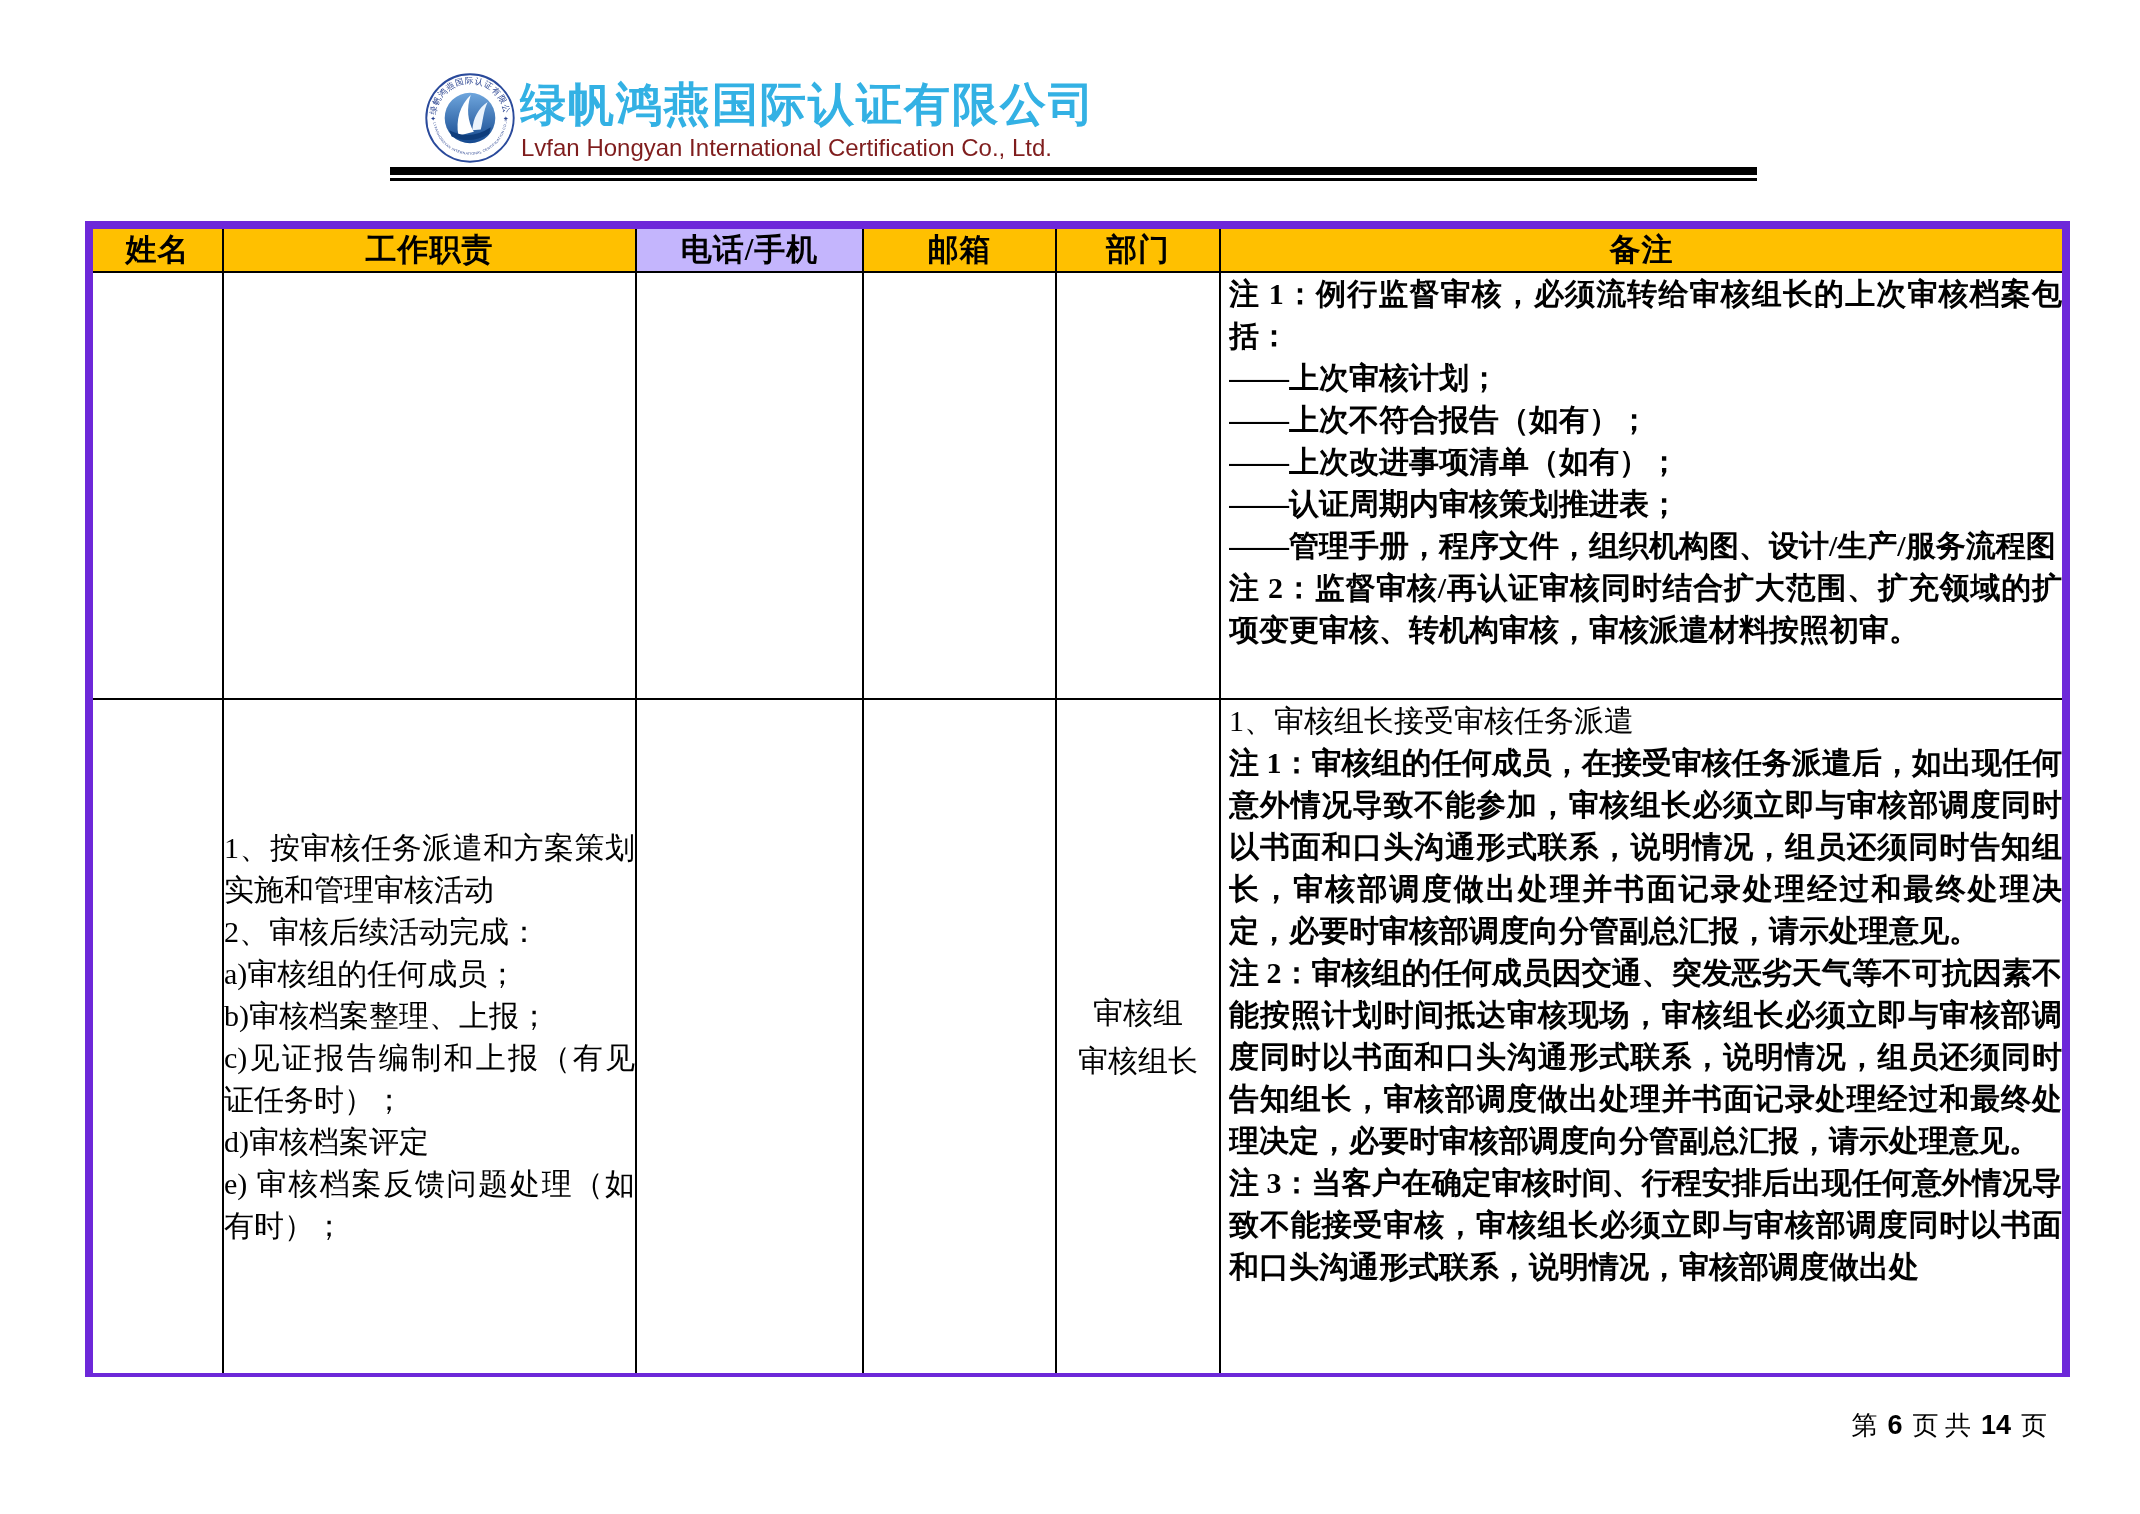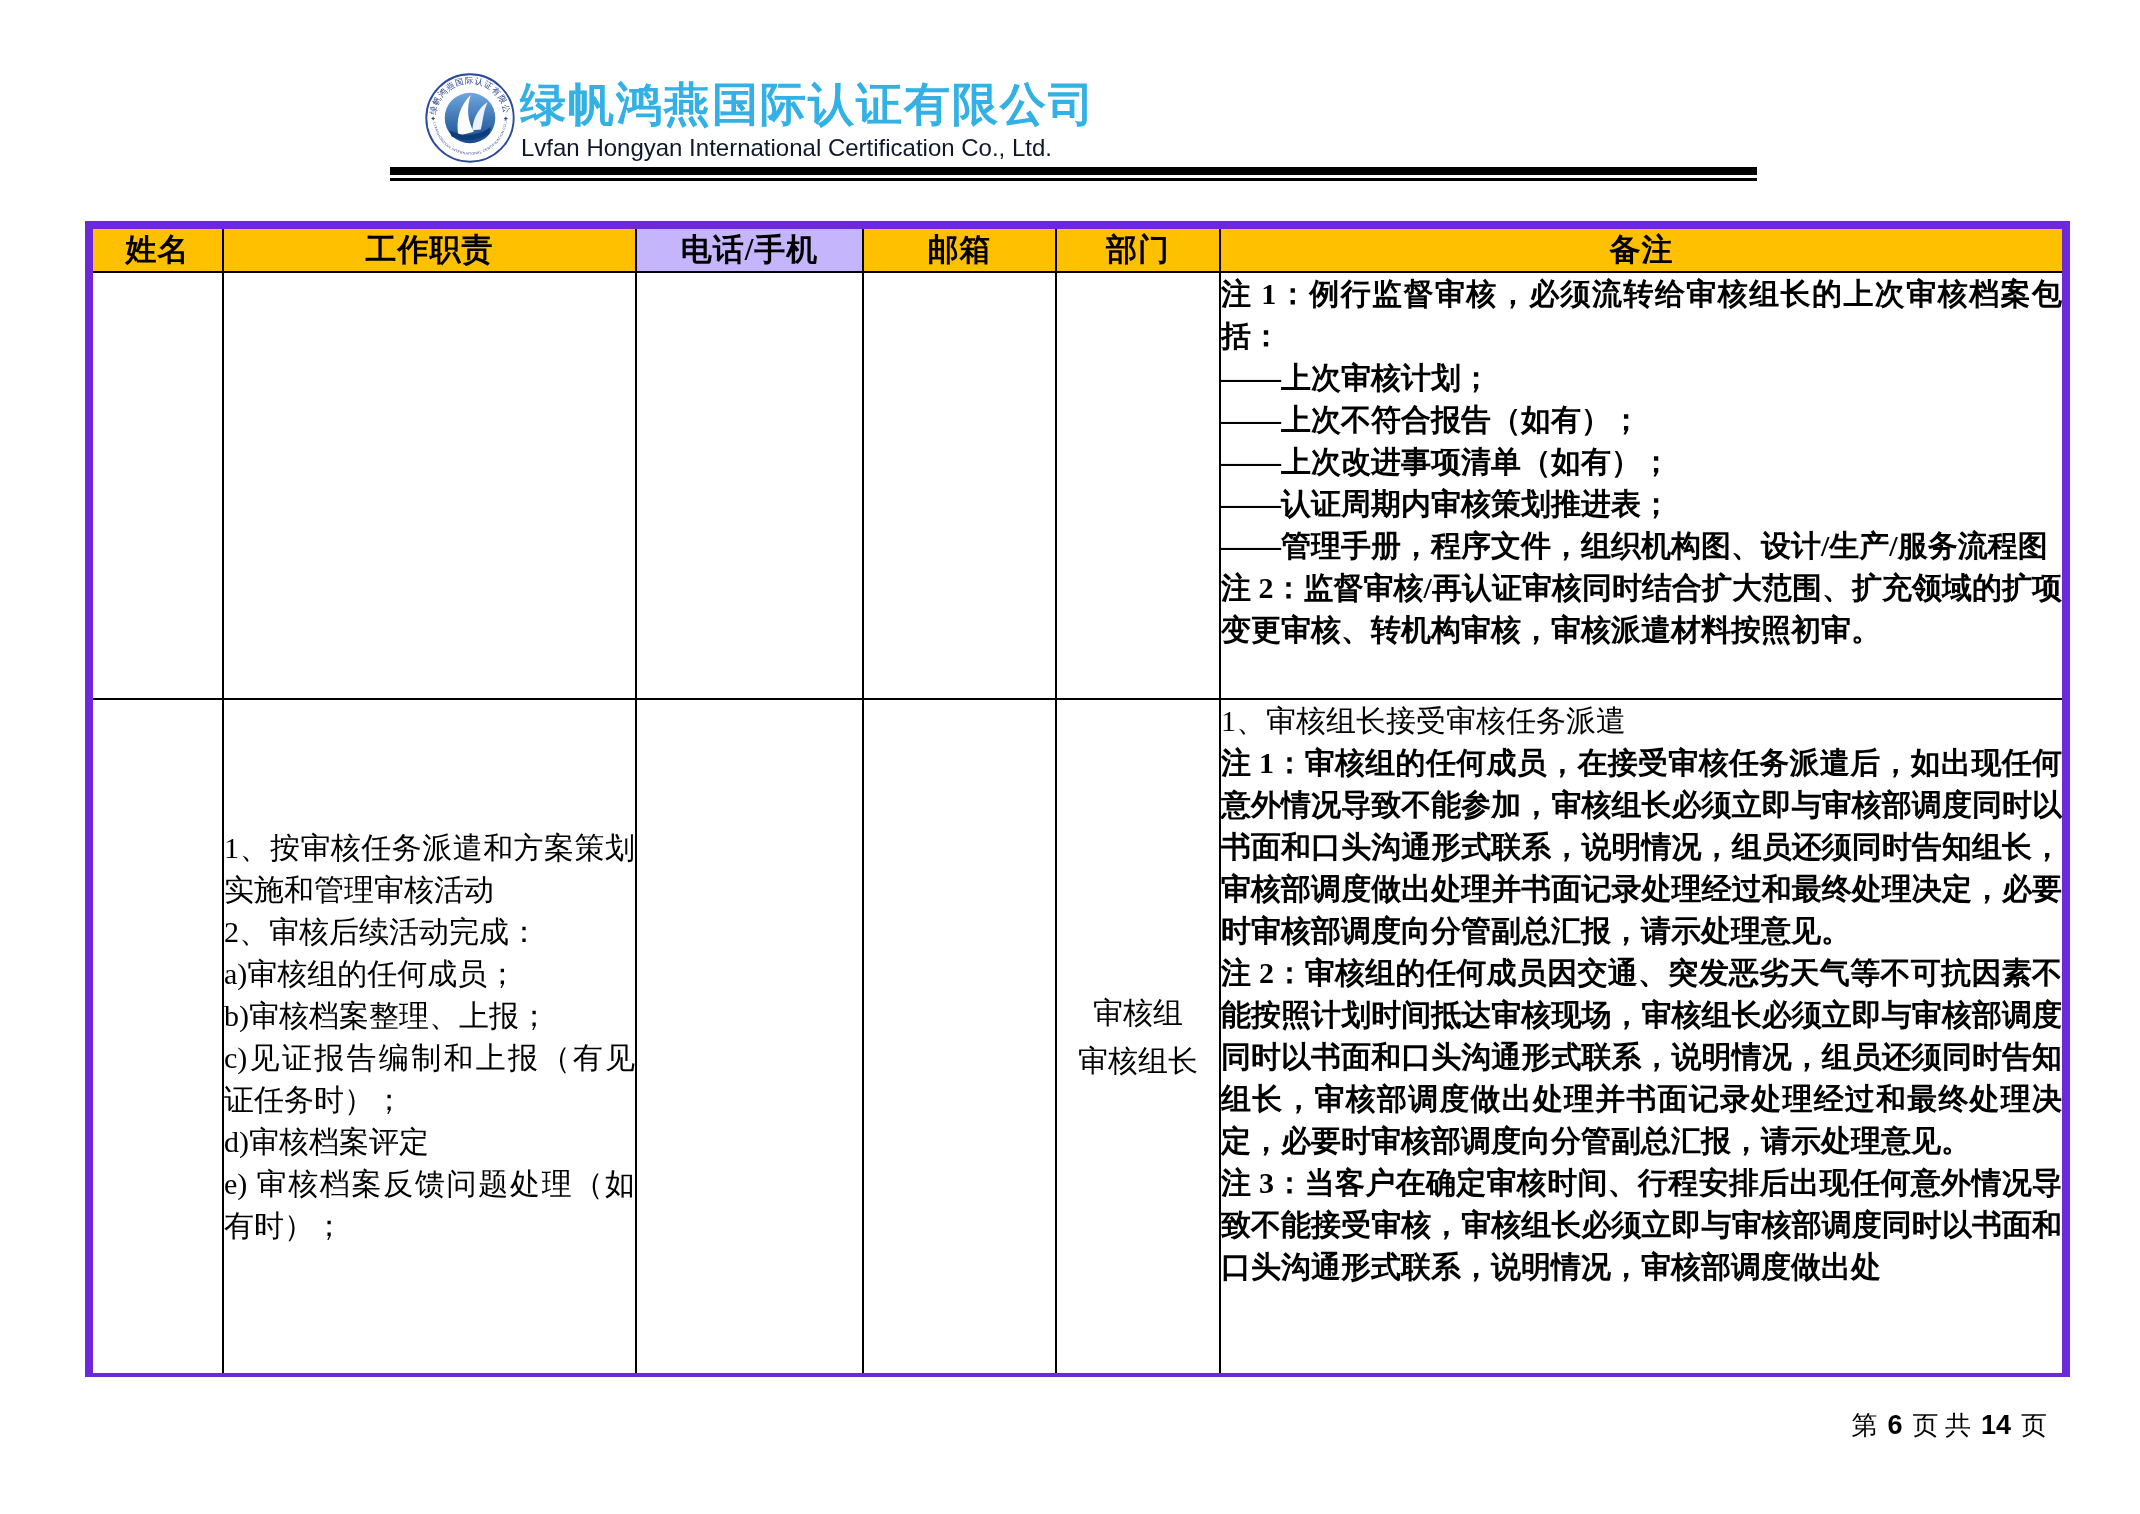--- a/index.html
+++ b/index.html
@@ -50,21 +50,21 @@
     font-size:30px; line-height:42px; text-align:justify;
     padding:3px 8px 0 6px; vertical-align:top;
   }
   td.c-duties {
     font-size:30px; line-height:42px; text-align:justify;
     padding:0 6px 0 8px; vertical-align:middle;
   }
   td.c-dept {
     font-size:30px; line-height:48px; text-align:center; vertical-align:middle;
   }
-  .clip { overflow:hidden; }
+  .clip { overflow:hidden;margin-left:8px; }
   .clip1 { height:418px; }
   .clip2 { height:668px; }
   .c-remarks p, .c-duties p, .c-dept p { margin:0; }
   .b { font-weight:bold; }
 
   
   .page-footer {
     position:absolute; top:1408px; right:88px;
     font-size:26px; white-space:nowrap;
   }
@@ -97,21 +97,21 @@
     </text>
     <text x="8" y="64" font-size="9" fill="#27418f">✦</text>
     <text x="103" y="64" font-size="9" fill="#27418f">✦</text>
     <circle cx="60" cy="60" r="33" fill="url(#globeGrad)"></circle>
     <path d="M45,83 C41,63 47,43 61,30 C55,48 57,64 65,78 Z" fill="#ffffff"></path>
     <path d="M63,76 C64,60 71,47 83,39 C77,52 77,64 74,75 Z" fill="#eaf3fc"></path>
     <path d="M33,76 Q60,90 87,72 L85,81 Q60,95 36,84 Z" fill="#0e3d7c"></path>
   </svg>
 
   <div class="company-zh" style="color: rgb(51, 177, 228);">绿帆鸿燕国际认证有限公司</div>
-  <div class="company-en" style="color: #0f172a;">Lvfan Hongyan International Certification Co., Ltd.</div>
+  <div class="company-en" style="color: #7f1d1d;">Lvfan Hongyan International Certification Co., Ltd.</div>
 
   <div class="header-rule">
     <div class="thick"></div>
     <div class="thin"></div>
   </div>
 
   <table class="main">
     <colgroup>
       <col style="width:134px">
         <col style="width:413px">

